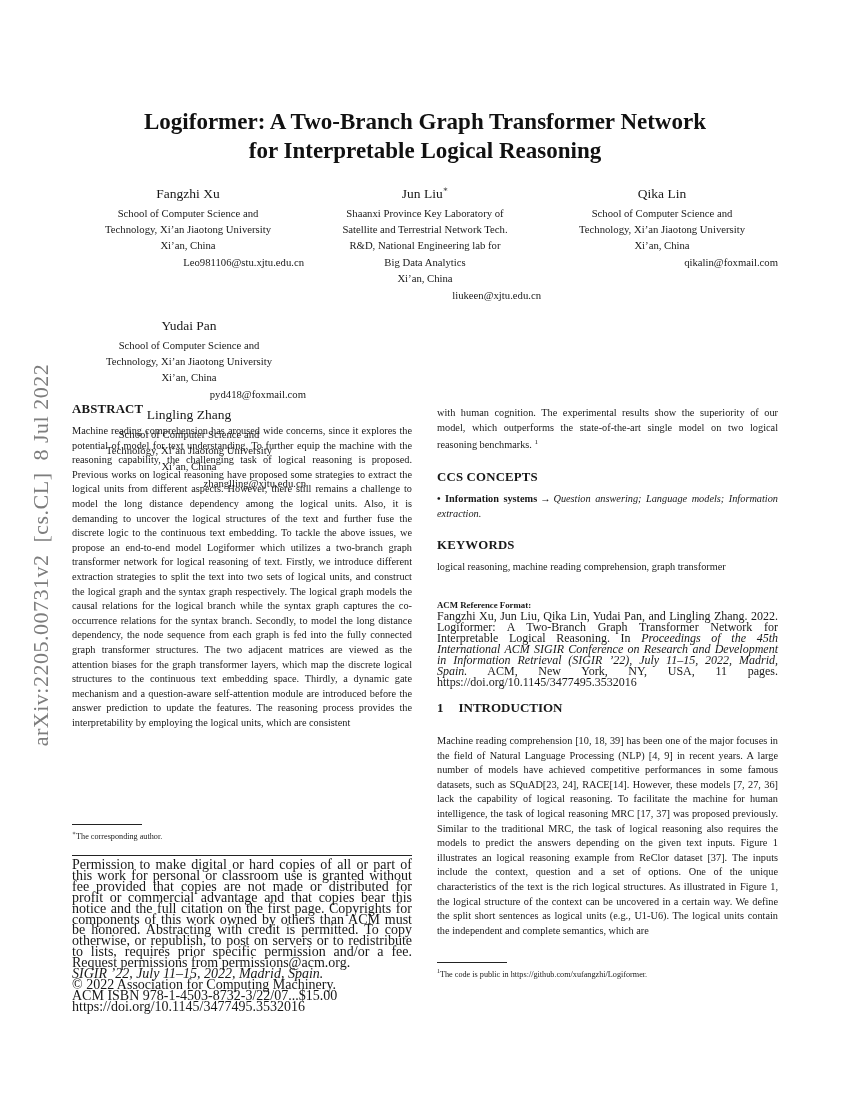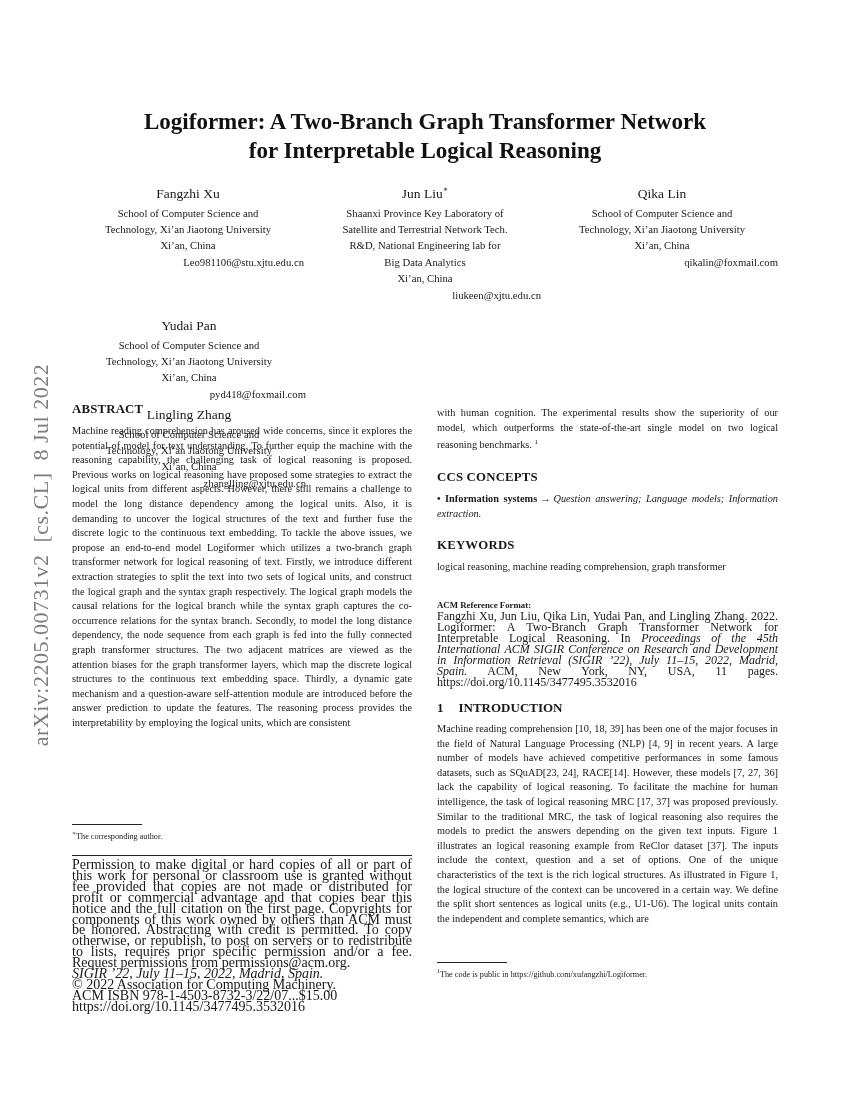--- a/index.html
+++ b/index.html
@@ -41,21 +41,21 @@
   .sec-head { font-size:12.8px; font-weight:700; margin:0 0 7px 0; letter-spacing:0.2px; }
   .body { font-size:10.3px; line-height:14.6px; margin:0; }
   .just { text-align:justify; }
   .body sup { font-size:7px; vertical-align:super; }
   .mt { margin-top:17px; }
   .ccs-line .b { font-weight:700; }
   .ccs-line .arrow { margin:0 3px; }
   .ccs-line i { font-style:italic; }
   .refhead { font-size:8.8px; font-weight:700; margin:25px 0 1px 0; }
   .refbody { font-size:12px; line-height:11px; margin:0; }
-  .intro-head { font-size:13px; font-weight:700; margin:12px 0 6px 0; }
+  .intro-head { font-size:13px; font-weight:700; margin:12px 0 18px 0; }
   .intro-head .secnum { margin-right:15px; }
 
   
   .fn-rule { width:70px; border-top:1px solid #222; margin-bottom:3px; }
   .full-rule { width:100%; border-top:1px solid #222; margin-bottom:4px; }
   .fn-left  { position:absolute; left:72px; top:824px; width:340px; }
   .fn-right { position:absolute; left:437px; top:962px; width:341px; }
   .fn-text { font-size:8.2px; line-height:11px; margin:0; }
   .fn-text sup { font-size:6px; vertical-align:super; }
   .copyright { position:absolute; left:72px; top:855px; width:340px; }

